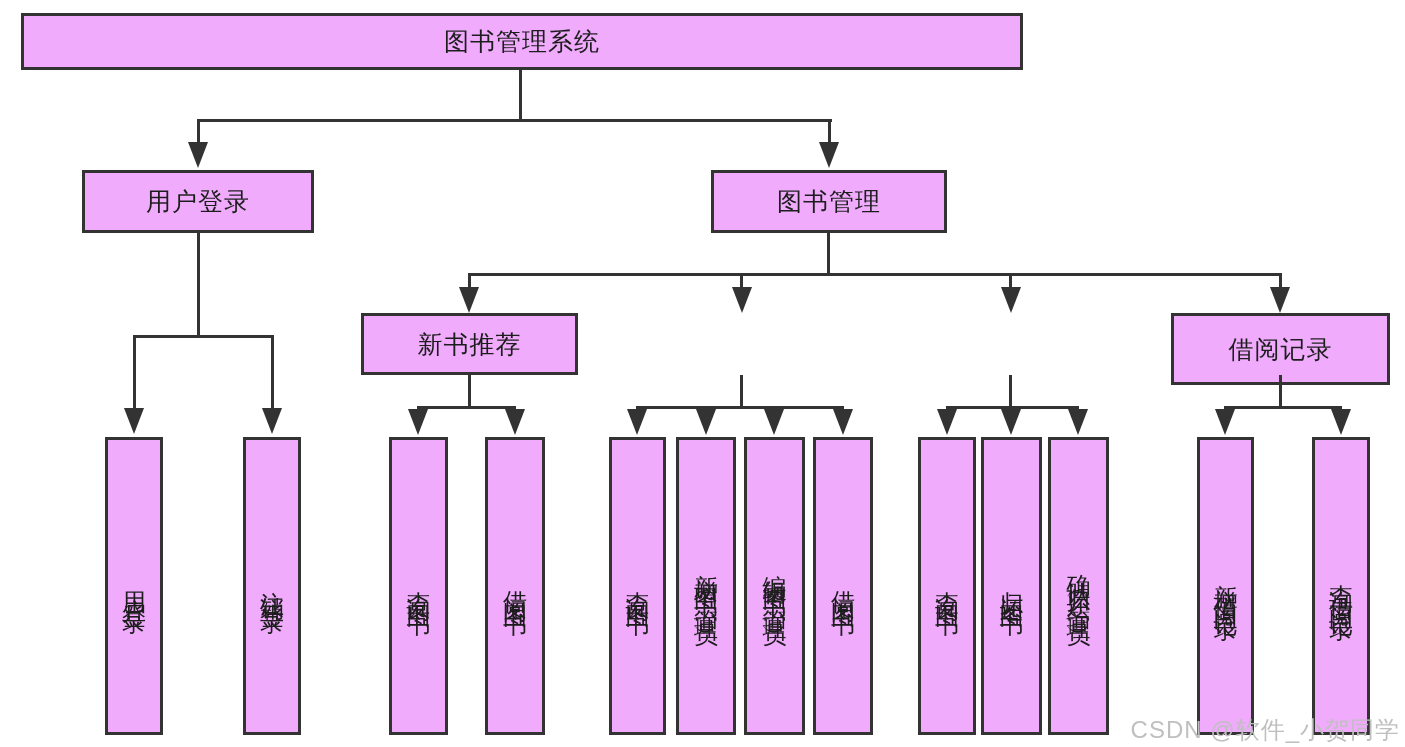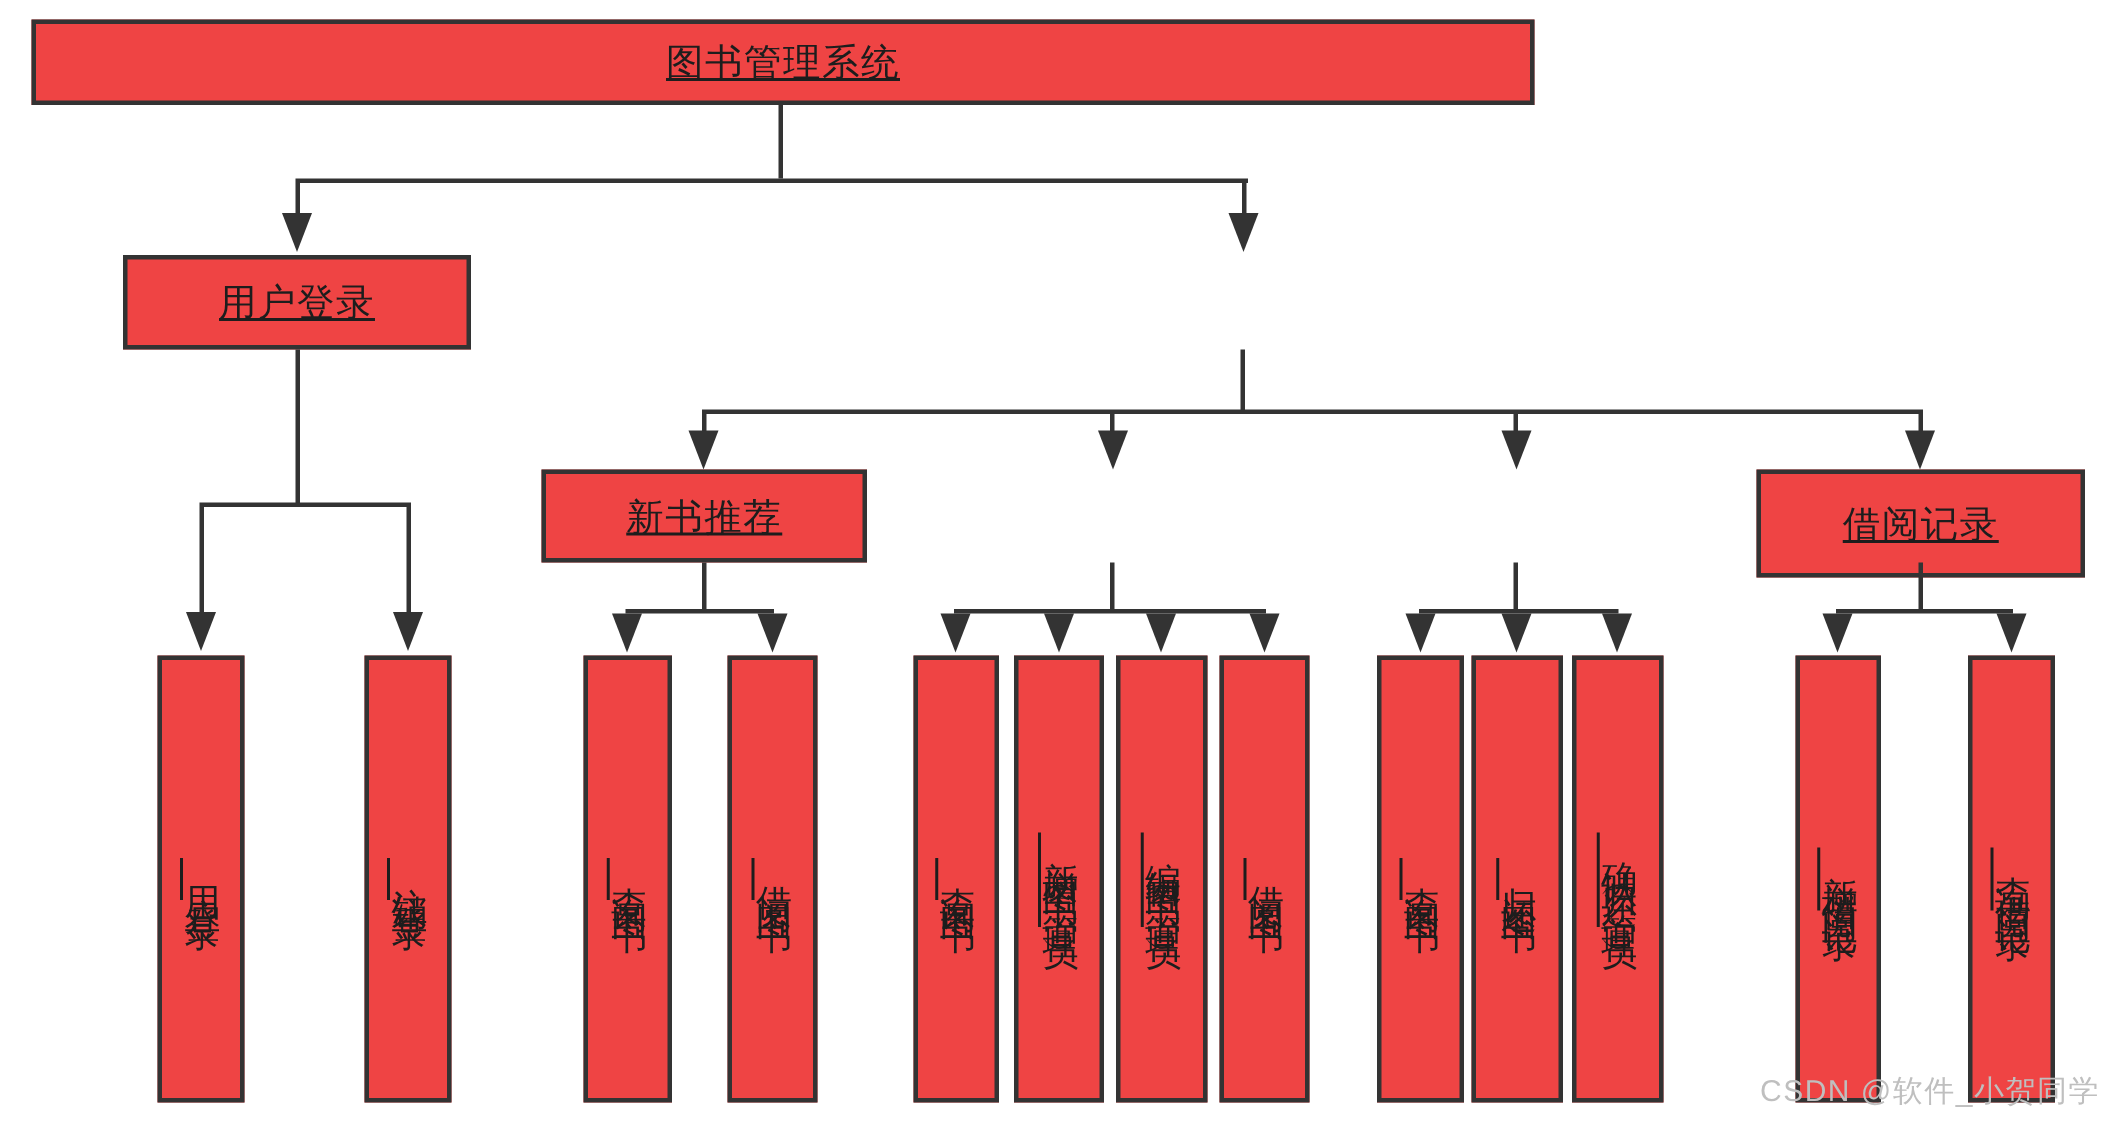--- a/index.html
+++ b/index.html
@@ -1,36 +1,36 @@
 <!DOCTYPE html>
 <html><head>
 <meta charset="utf-8">
 <style>
   html,body{margin:0;padding:0;background:#ffffff;}
   #stage{
     position:relative;width:1405px;height:747px;background:#ffffff;overflow:hidden;
     font-family:"Liberation Sans","DejaVu Sans",sans-serif;color:#1d1d1d;
   }
   .box{
-    position:absolute;box-sizing:border-box;border:3px solid #333333;background:#ef4444;
-    display:flex;align-items:center;justify-content:center;text-align:center;text-decoration:underline;
+    position:absolute;box-sizing:border-box;border:3px solid #333333;background:#f0abfc;
+    display:flex;align-items:center;justify-content:center;text-align:center;
   }
   .hlabel{font-size:25px;letter-spacing:1px;white-space:nowrap;}
   .vtext{
     writing-mode:vertical-rl;text-orientation:mixed;
     font-size:24px;line-height:1;letter-spacing:7px;white-space:nowrap;
   }
   .line{position:absolute;background:#333333;}
   .tri{
     position:absolute;width:0;height:0;
     border-left:10px solid transparent;border-right:10px solid transparent;
     border-top:26px solid #333333;
   }
   .watermark{
-    position:absolute;right:5px;top:714px;font-size:20px;color:#bfbfbf;
+    position:absolute;right:5px;top:714px;font-size:24px;color:#bfbfbf;
     white-space:nowrap;z-index:5;letter-spacing:1px;text-align:right;
   }
 </style>
 </head>
 <body>
 
 <div id="stage">
 
   <div class="box" style="left:21px;top:13px;width:1002px;height:57px;">
     <span class="hlabel">图书管理系统</span>
@@ -38,20 +38,23 @@
 
   <div class="line" style="left:519px;top:70px;width:3px;height:49px;"></div>
   <div class="line" style="left:197px;top:119px;width:635px;height:3px;"></div>
   <div class="line" style="left:197px;top:122px;width:3px;height:24px;"></div>
   <div class="tri" style="left:188px;top:142px;border-top-width:26px;"></div>
   <div class="line" style="left:828px;top:122px;width:3px;height:24px;"></div>
   <div class="tri" style="left:819px;top:142px;"></div>
 
   <div class="box" style="left:82px;top:170px;width:232px;height:63px;">
     <span class="hlabel">用户登录</span>
+  </div>
+  <div class="box" style="left:711px;top:170px;width:236px;height:63px;">
+    <span class="hlabel">图书管理</span>
   </div>
 
   <div class="line" style="left:197px;top:233px;width:3px;height:104px;"></div>
   <div class="line" style="left:133px;top:335px;width:141px;height:3px;"></div>
   <div class="line" style="left:133px;top:338px;width:3px;height:74px;"></div>
   <div class="tri" style="left:124px;top:408px;"></div>
   <div class="line" style="left:271px;top:338px;width:3px;height:74px;"></div>
   <div class="tri" style="left:262px;top:408px;"></div>
 
   <div class="line" style="left:827px;top:233px;width:3px;height:42px;"></div>

